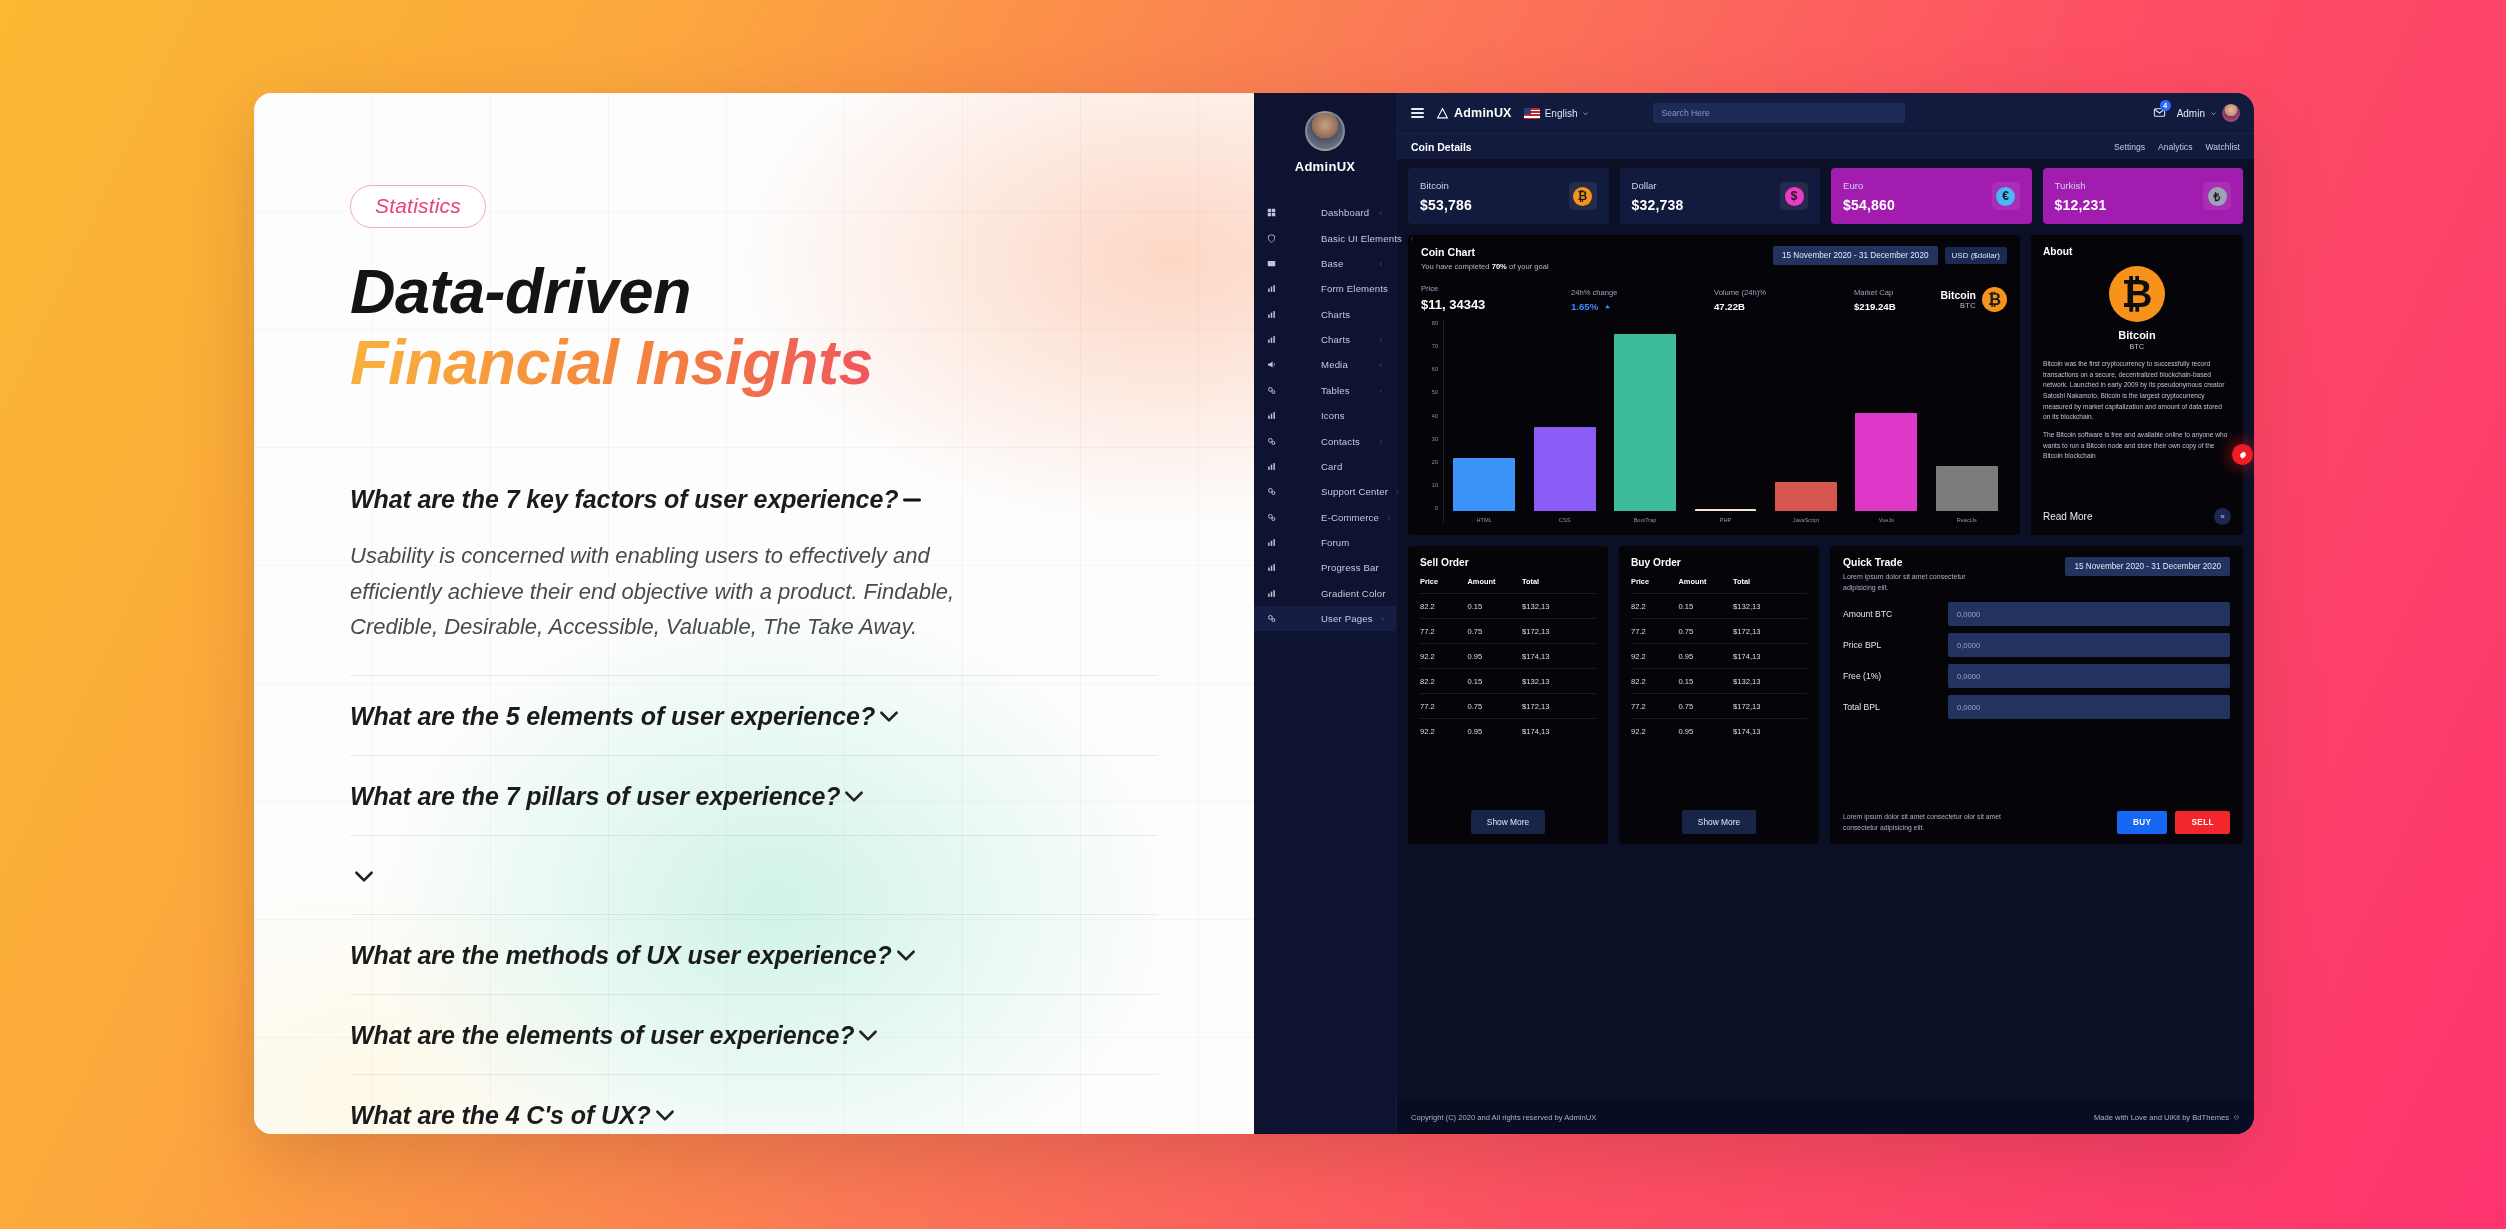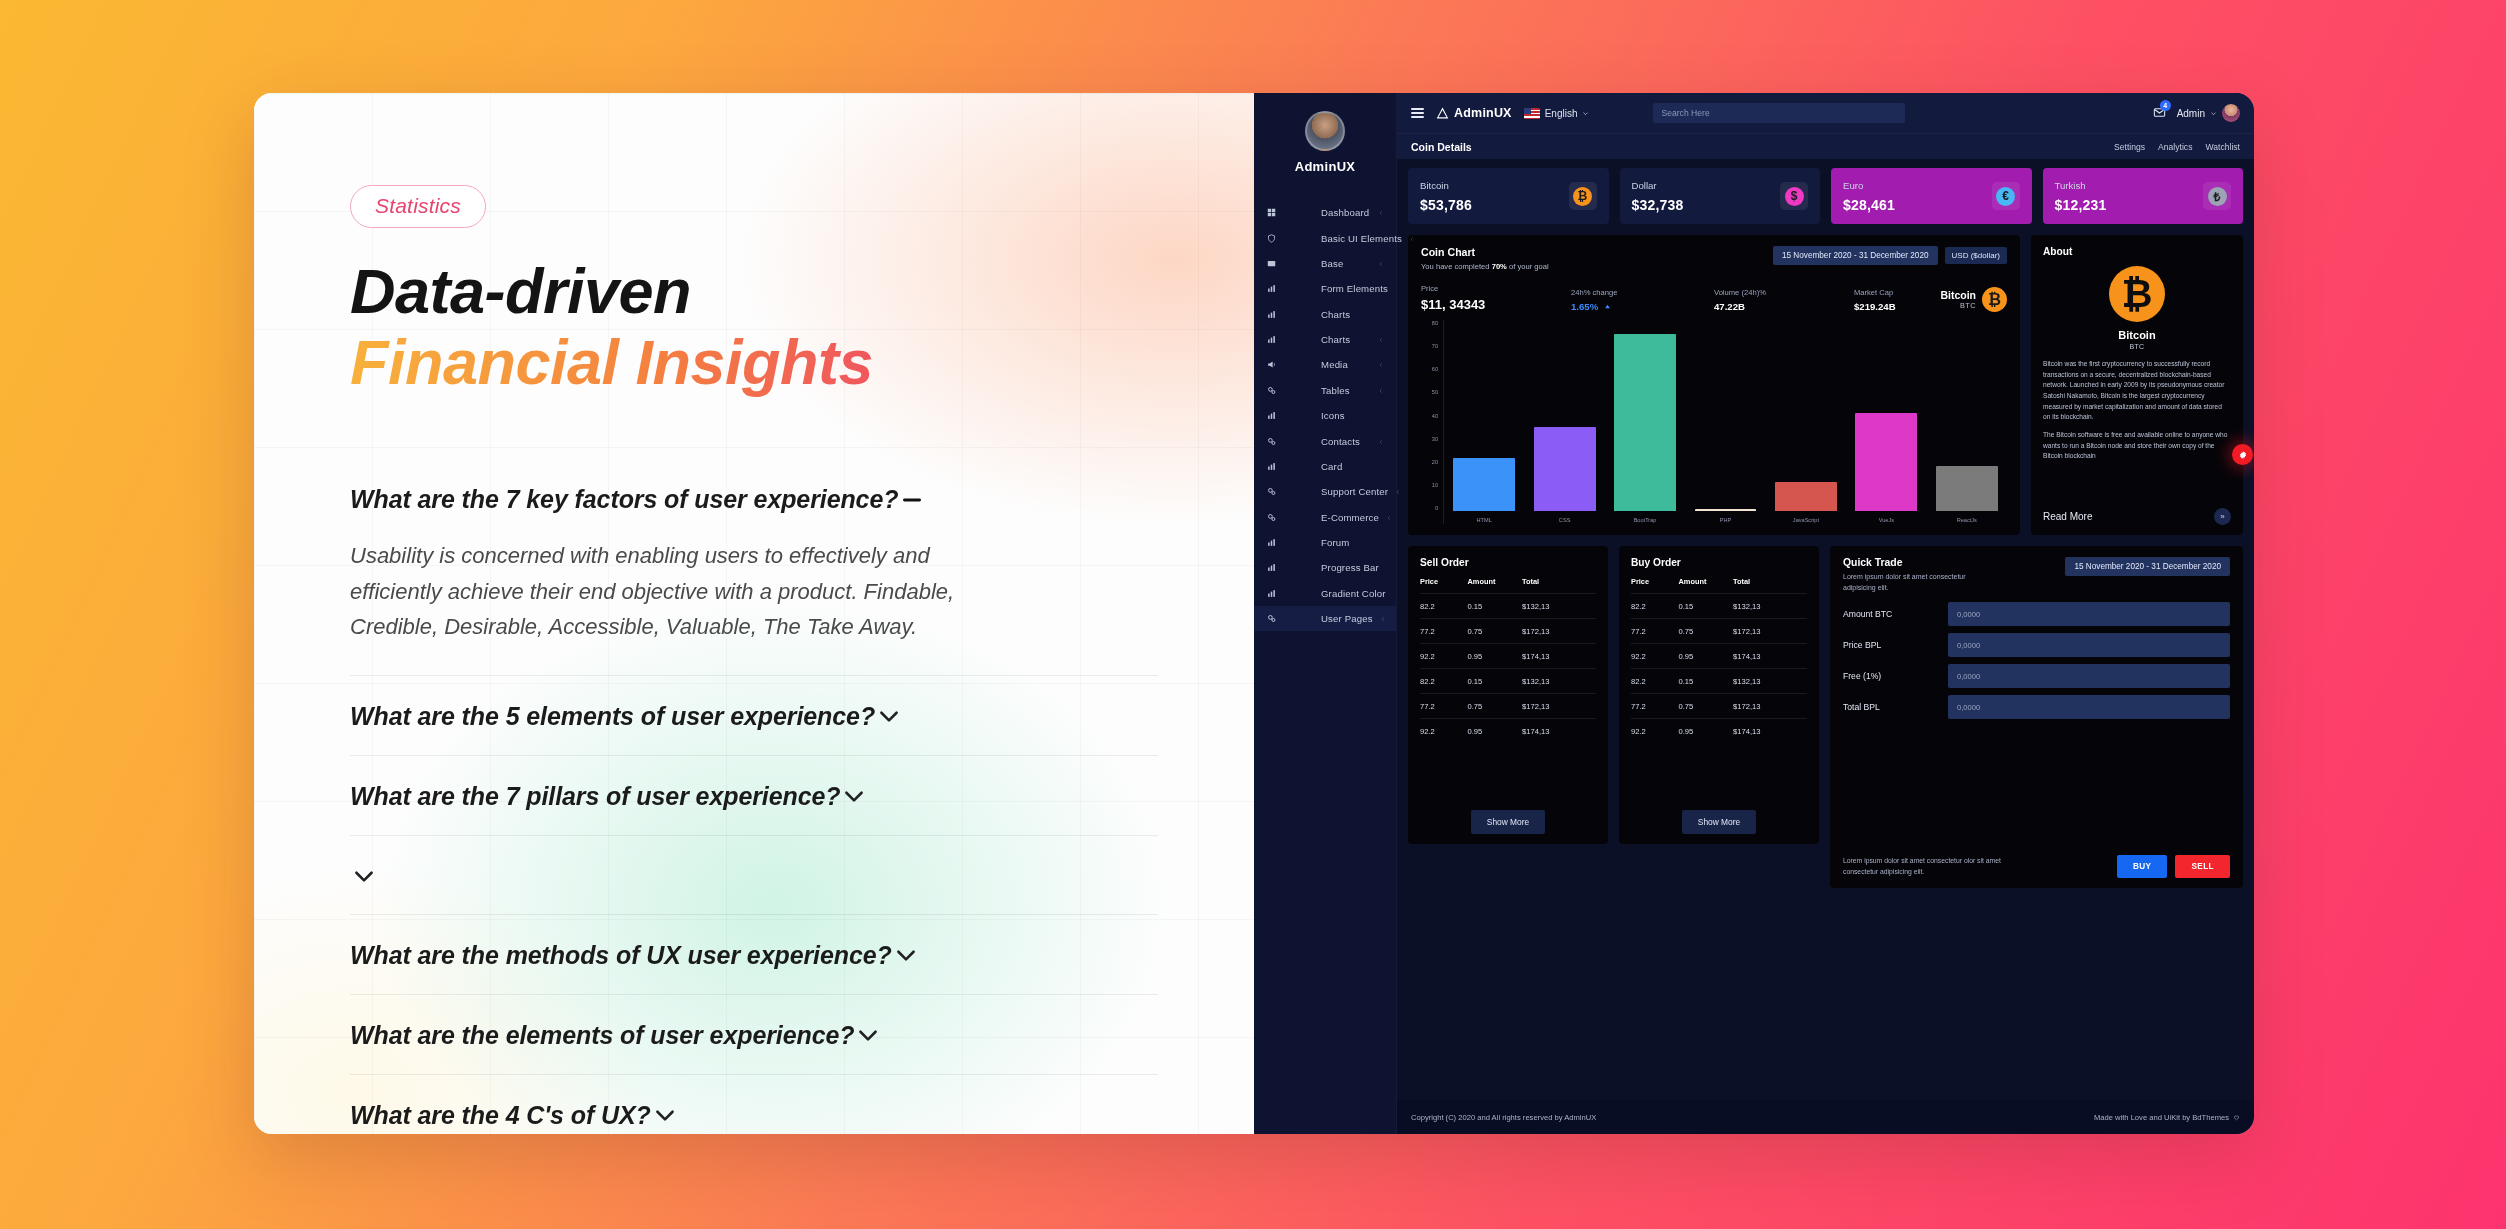--- a/index.html
+++ b/index.html
@@ -355,21 +355,21 @@
   .show-more {
     background:#182448; color:#e2e7f6;
     font-size: 8.4px; padding: 7px 16px; border-radius:2px;
     border:none; cursor:pointer; font-family:inherit;
   }
 
   .trade-card {
     flex:1; min-width:0;
     background:#050509; border-radius:4px;
     padding: 11px 13px 10px;
-    height: 342px;
+    height: 298px;
     display:flex; flex-direction:column;
   }
   .trade-head { display:flex; align-items:flex-start; }
   .trade-title { font-size: 10.4px; color:#fff; font-weight:600; }
   .trade-sub { font-size: 7px; color:#a9b0c8; margin-top:4px; max-width: 155px; line-height:1.5; }
   .trade-rows { margin-top: 9px; }
   .trade-row { display:flex; align-items:center; margin-bottom: 7px; }
   .trade-lab { width: 105px; flex:none; font-size: 8.6px; color:#e3e7f4; }
   .trade-inp {
     flex:1; height: 24px;
@@ -767,21 +767,21 @@
       <div class="stat-name">Dollar</div>
       <div class="stat-val">$32,738</div>
     </div>
     <div class="coin-chip">
       <div class="coin-circle" style="background:#EE39C4">$</div>
     </div>
   </div>
   <div class="stat-card black">
     <div>
       <div class="stat-name">Euro</div>
-      <div class="stat-val">$28,461</div>
+      <div class="stat-val">$54,860</div>
     </div>
     <div class="coin-chip">
       <div class="coin-circle" style="background:#49B6F5">€</div>
     </div>
   </div>
   <div class="stat-card black">
     <div>
       <div class="stat-name">Turkish</div>
       <div class="stat-val">$12,231</div>
     </div>

